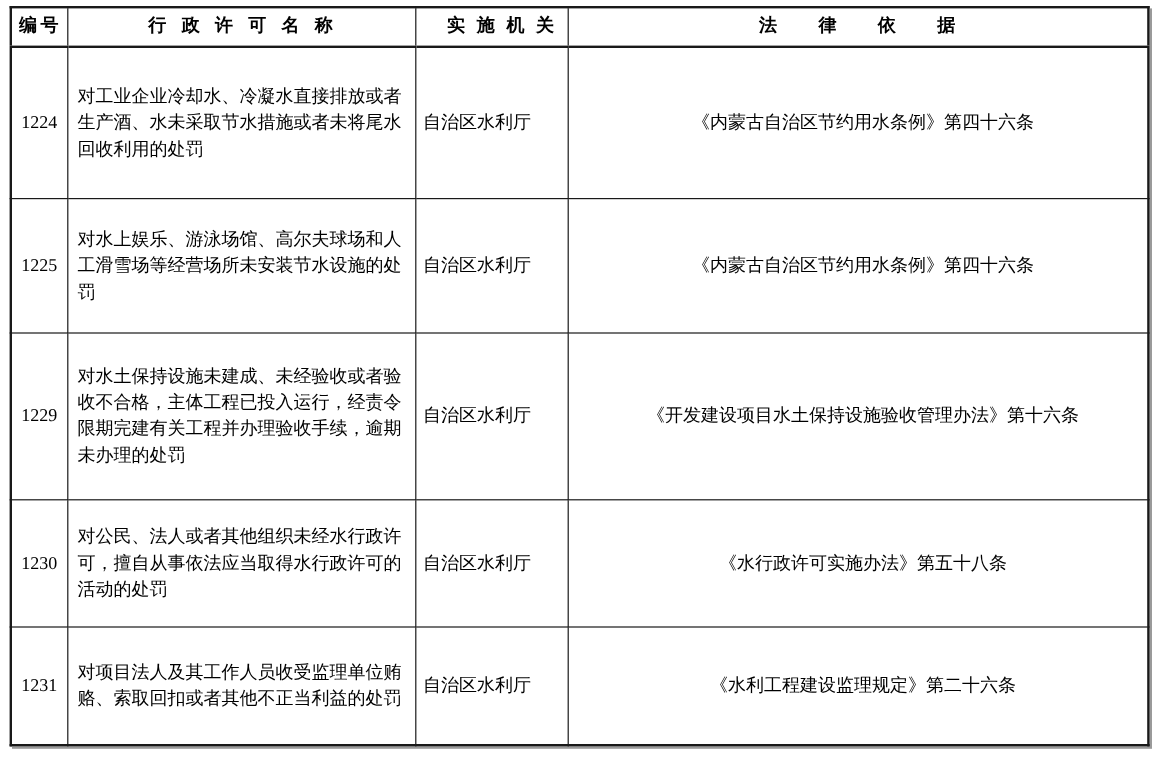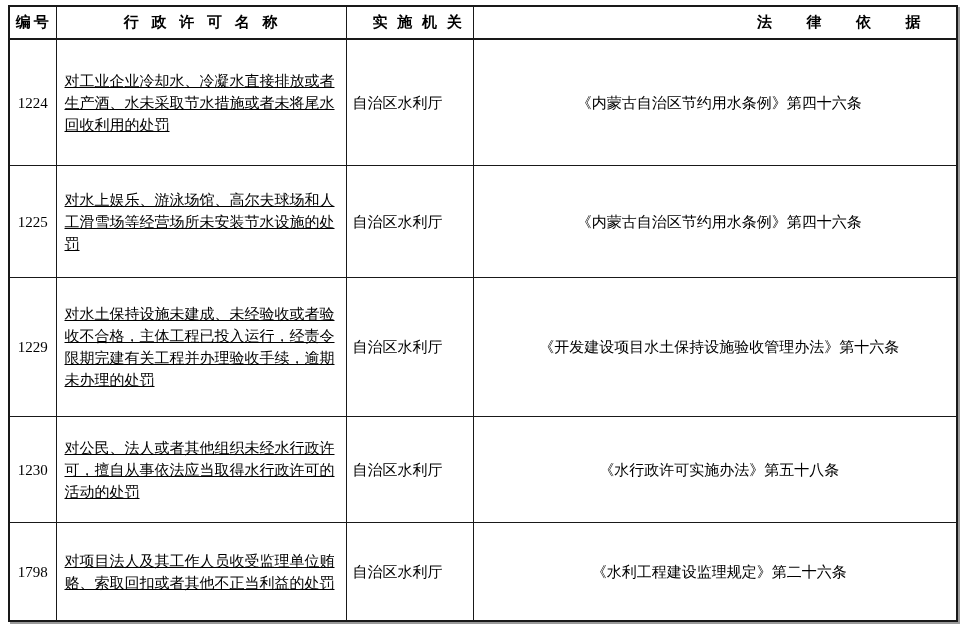--- a/index.html
+++ b/index.html
@@ -44,27 +44,27 @@
   th {
     font-weight: bold;
     text-align: center;
     white-space: nowrap;
     line-height: 29px;
     border-bottom: 2px solid #191919;
   }
   th.h-id     { letter-spacing: 0.2em;  padding-left: 0.2em; }
   th.h-name   { letter-spacing: 0.85em; padding-left: 0.85em; }
   th.h-agency { letter-spacing: 0.65em; padding-left: 0.65em; text-align: right; }
-  th.h-legal  { letter-spacing: 2.3em;  padding-left: 2.3em; text-align: right; }
+  th.h-legal  { letter-spacing: 2.3em;  padding-left: 2.3em; }
 
   td.cell-id {
     text-align: center;
     font-family: "Liberation Serif", "DejaVu Serif", serif;
   }
-  td.cell-name   { text-align: left; padding: 2px 8px; text-decoration: underline; }
+  td.cell-name   { text-align: left; padding: 2px 8px; }
   td.cell-agency { text-align: left; padding: 2px 6px; }
   td.cell-legal  { text-align: center; padding: 2px 10px 2px 19px; }
 
   
   tbody tr:nth-child(1) { height: 85px; }
   tbody tr:nth-child(2) { height: 75px; }
   tbody tr:nth-child(3) { height: 66px; }
   tbody tr:nth-child(4) { height: 67px; }
   tbody tr:nth-child(5) { height: 66px; }
   tbody tr:nth-child(6) { height: 87px; }
@@ -109,20 +109,20 @@
     <td class="cell-agency">自治区水利厅</td>
     <td class="cell-legal">《开发建设项目水土保持设施验收管理办法》第十六条</td>
   </tr>
         <tr>
     <td class="cell-id">1230</td>
     <td class="cell-name">对公民、法人或者其他组织未经水行政许可，擅自从事依法应当取得水行政许可的活动的处罚</td>
     <td class="cell-agency">自治区水利厅</td>
     <td class="cell-legal">《水行政许可实施办法》第五十八条</td>
   </tr>
         <tr>
-    <td class="cell-id">1798</td>
+    <td class="cell-id">1231</td>
     <td class="cell-name">对项目法人及其工作人员收受监理单位贿赂、索取回扣或者其他不正当利益的处罚</td>
     <td class="cell-agency">自治区水利厅</td>
     <td class="cell-legal">《水利工程建设监理规定》第二十六条</td>
   </tr>
       </tbody>
   </table>
 </div>
 
 </body></html>

